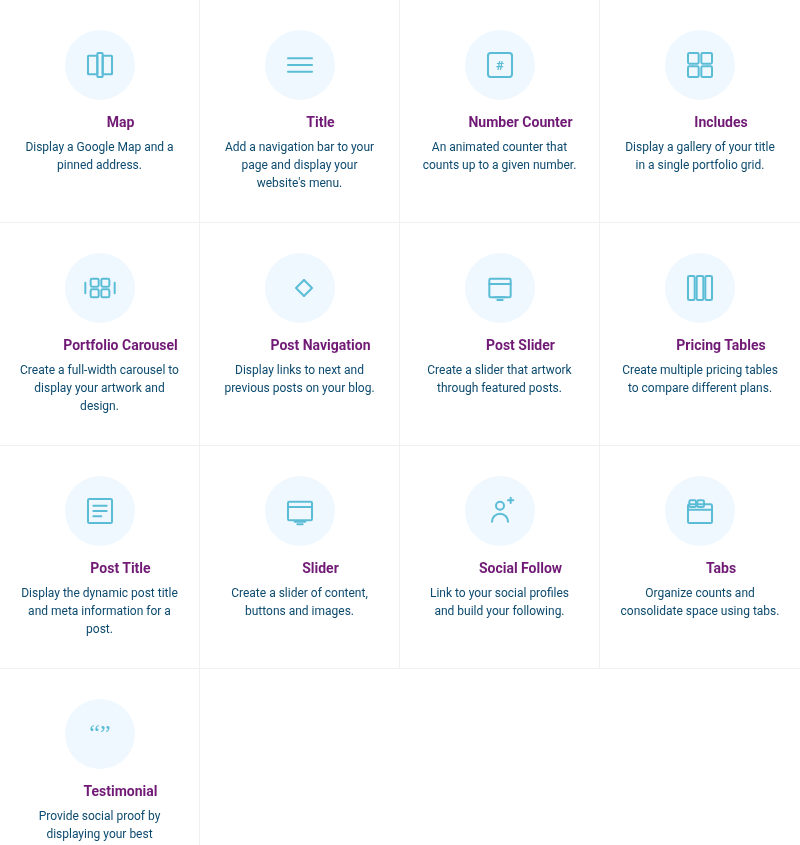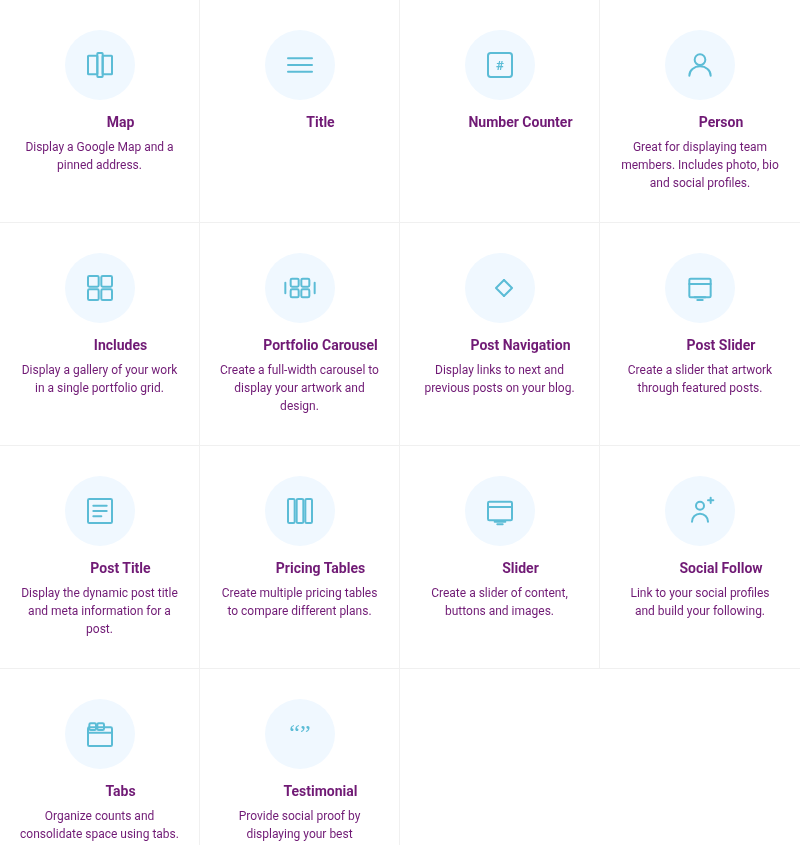--- a/index.html
+++ b/index.html
@@ -48,21 +48,21 @@
     }
     .item-title {
       font-size: 14px;
       font-weight: 700;
       color: #701a75;
       margin-bottom: 8px;
       margin-left: 42px;
     }
     .item-desc {
       font-size: 12px;
-      color: #701a75;
+      color: #0c4a6e;
       line-height: 1.5;
     }
   </style>
 </head>
 <body>
 
 <div class="grid">
 <div class="item">
     <div class="icon-circle">
       <svg viewBox="0 0 24 24">
@@ -76,51 +76,43 @@
   </div>
     <div class="item">
     <div class="icon-circle">
       <svg viewBox="0 0 24 24">
           <line x1="3" y1="7" x2="21" y2="7"></line>
           <line x1="3" y1="12" x2="21" y2="12"></line>
           <line x1="3" y1="17" x2="21" y2="17"></line>
         </svg>
     </div>
     <div class="item-title">Title</div>
+    <div class="item-desc">Add a navigation bar to your page and display your website's menu.</div>
   </div>
     <div class="item">
     <div class="icon-circle">
       <svg viewBox="0 0 24 24">
           <rect x="3" y="3" width="18" height="18" rx="2"></rect>
           <text x="12" y="16" text-anchor="middle" font-size="10" stroke="none" fill="#5bbcd6" font-weight="bold">#</text>
         </svg>
     </div>
     <div class="item-title">Number Counter</div>
-  </div>
-    <div class="item">
-    <div class="icon-circle">
-      <svg viewBox="0 0 24 24">
-          <circle cx="12" cy="8" r="4"></circle>
-          <path d="M4 20c0-4 3.6-7 8-7s8 3 8 7"></path>
-        </svg>
-    </div>
-    <div class="item-title">Person</div>
-    <div class="item-desc">Great for displaying team members. Includes photo, bio and social profiles.</div>
+    <div class="item-desc">An animated counter that counts up to a given number.</div>
   </div>
     <div class="item">
     <div class="icon-circle">
       <svg viewBox="0 0 24 24">
           <rect x="3" y="3" width="8" height="8" rx="1"></rect>
           <rect x="13" y="3" width="8" height="8" rx="1"></rect>
           <rect x="3" y="13" width="8" height="8" rx="1"></rect>
           <rect x="13" y="13" width="8" height="8" rx="1"></rect>
         </svg>
     </div>
     <div class="item-title">Includes</div>
-    <div class="item-desc">Display a gallery of your work in a single portfolio grid.</div>
+    <div class="item-desc">Display a gallery of your title in a single portfolio grid.</div>
   </div>
     <div class="item">
     <div class="icon-circle">
       <svg viewBox="0 0 24 24">
           <rect x="5" y="5" width="6" height="6" rx="1"></rect>
           <rect x="13" y="5" width="6" height="6" rx="1"></rect>
           <rect x="5" y="13" width="6" height="6" rx="1"></rect>
           <rect x="13" y="13" width="6" height="6" rx="1"></rect>
           <line x1="1" y1="8" x2="1" y2="16"></line>
           <line x1="23" y1="8" x2="23" y2="16"></line>
@@ -147,43 +139,43 @@
           <line x1="10" y1="21" x2="14" y2="21"></line>
           <line x1="4" y1="9" x2="20" y2="9"></line>
         </svg>
     </div>
     <div class="item-title">Post Slider</div>
     <div class="item-desc">Create a slider that artwork through featured posts.</div>
   </div>
     <div class="item">
     <div class="icon-circle">
       <svg viewBox="0 0 24 24">
+          <rect x="3" y="3" width="5" height="18" rx="1"></rect>
+          <rect x="9.5" y="3" width="5" height="18" rx="1"></rect>
+          <rect x="16" y="3" width="5" height="18" rx="1"></rect>
+        </svg>
+    </div>
+    <div class="item-title">Pricing Tables</div>
+    <div class="item-desc">Create multiple pricing tables to compare different plans.</div>
+  </div>
+    <div class="item">
+    <div class="icon-circle">
+      <svg viewBox="0 0 24 24">
           <rect x="3" y="3" width="18" height="18" rx="1"></rect>
           <line x1="7" y1="8" x2="17" y2="8"></line>
           <line x1="7" y1="12" x2="17" y2="12"></line>
           <line x1="7" y1="16" x2="13" y2="16"></line>
         </svg>
     </div>
     <div class="item-title">Post Title</div>
     <div class="item-desc">Display the dynamic post title and meta information for a post.</div>
   </div>
     <div class="item">
     <div class="icon-circle">
       <svg viewBox="0 0 24 24">
-          <rect x="3" y="3" width="5" height="18" rx="1"></rect>
-          <rect x="9.5" y="3" width="5" height="18" rx="1"></rect>
-          <rect x="16" y="3" width="5" height="18" rx="1"></rect>
-        </svg>
-    </div>
-    <div class="item-title">Pricing Tables</div>
-    <div class="item-desc">Create multiple pricing tables to compare different plans.</div>
-  </div>
-    <div class="item">
-    <div class="icon-circle">
-      <svg viewBox="0 0 24 24">
           <rect x="3" y="5" width="18" height="14" rx="1"></rect>
           <line x1="8" y1="20" x2="16" y2="20"></line>
           <line x1="3" y1="9" x2="21" y2="9"></line>
           <line x1="10" y1="22" x2="14" y2="22"></line>
         </svg>
     </div>
     <div class="item-title">Slider</div>
     <div class="item-desc">Create a slider of content, buttons and images.</div>
   </div>
     <div class="item">

